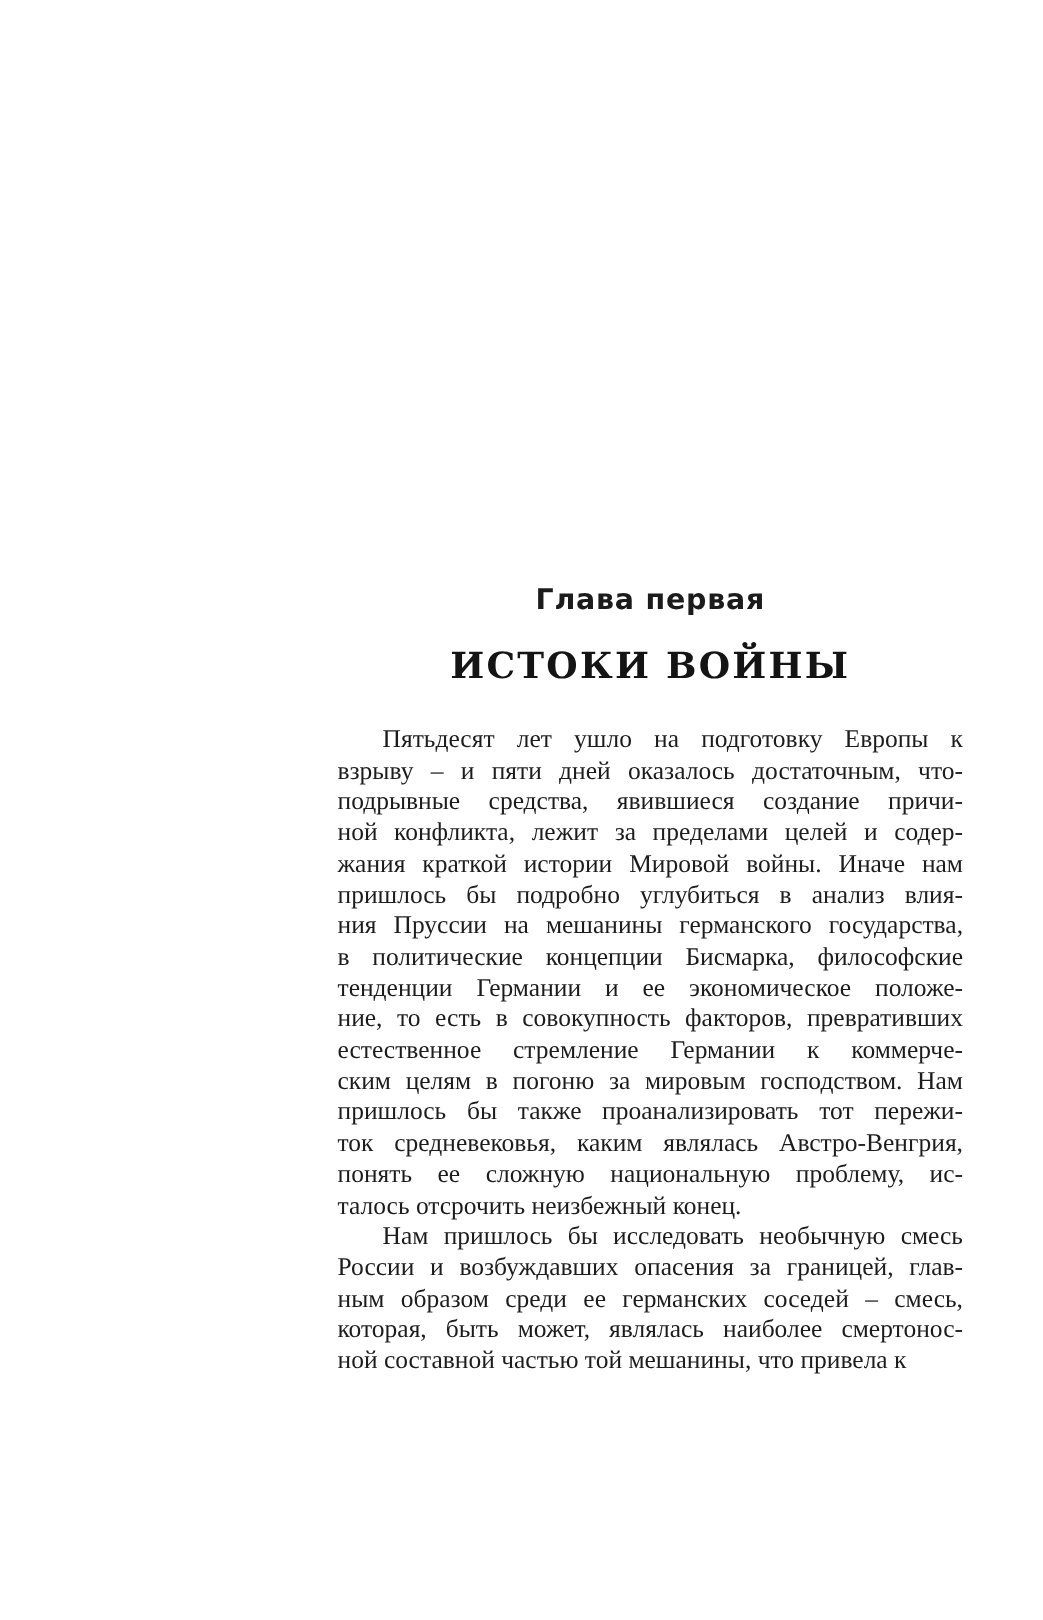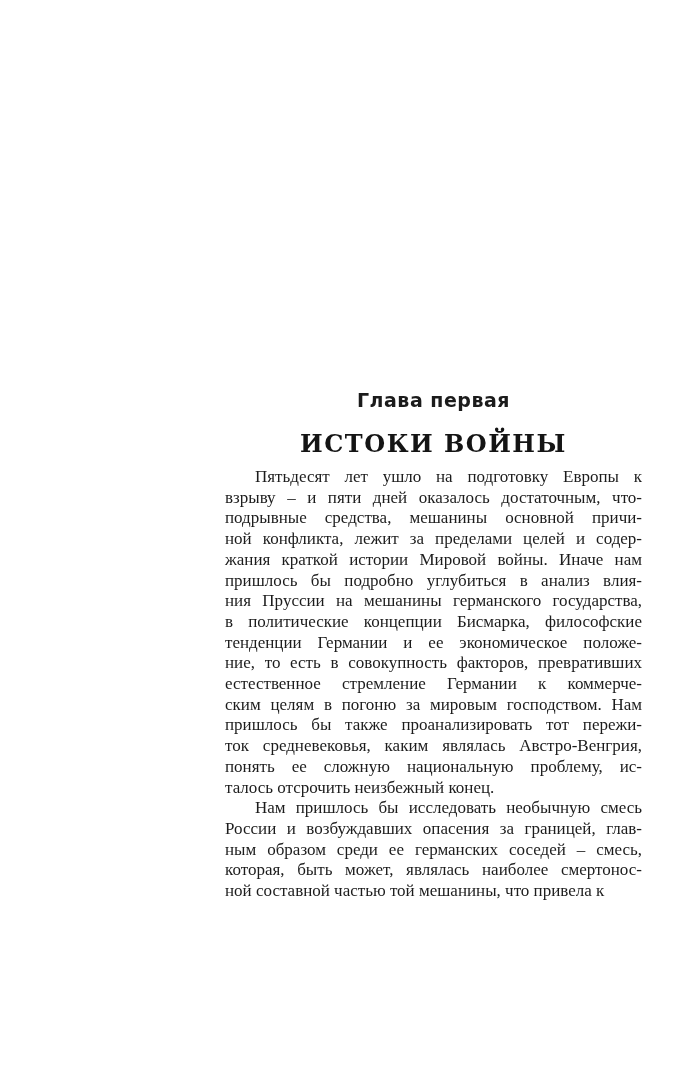--- a/index.html
+++ b/index.html
@@ -38,21 +38,21 @@
     text-align: center;
     font-family: "DejaVu Serif", serif;
     font-weight: bold;
     font-size: 24px;
     line-height: 30px;
     letter-spacing: 1.5px;
     color: #141414;
     margin-top: 17px;
   }
   .body-text {
-    margin-top: 8px;
+    margin-top: 24px;
     font-size: 17px;
     line-height: 20.7px;
     color: #1c1c1c;
   }
   .line {
     text-align: justify;
     text-align-last: justify;
     white-space: nowrap;
   }
   .line.first {
@@ -65,21 +65,21 @@
 </head>
 <body>
 
 <div class="page" style="background: rgb(255, 255, 255);">
   <div class="content">
     <div class="chapter-label">Глава первая</div>
     <div class="chapter-title">ИСТОКИ ВОЙНЫ</div>
     <div class="body-text" id="body-text" style="color: rgb(28, 28, 28);">
         <div class="line first">Пятьдесят лет ушло на подготовку Европы к</div>
         <div class="line">взрыву – и пяти дней оказалось достаточным, что-</div>
-        <div class="line">подрывные средства, мешанины основной причи-</div>
+        <div class="line">подрывные средства, явившиеся создание причи-</div>
         <div class="line">ной конфликта, лежит за пределами целей и содер-</div>
         <div class="line">жания краткой истории Мировой войны. Иначе нам</div>
         <div class="line">пришлось бы подробно углубиться в анализ влия-</div>
         <div class="line">ния Пруссии на мешанины германского государства,</div>
         <div class="line">в политические концепции Бисмарка, философские</div>
         <div class="line">тенденции Германии и ее экономическое положе-</div>
         <div class="line">ние, то есть в совокупность факторов, превративших</div>
         <div class="line">естественное стремление Германии к коммерче-</div>
         <div class="line">ским целям в погоню за мировым господством. Нам</div>
         <div class="line">пришлось бы также проанализировать тот пережи-</div>

